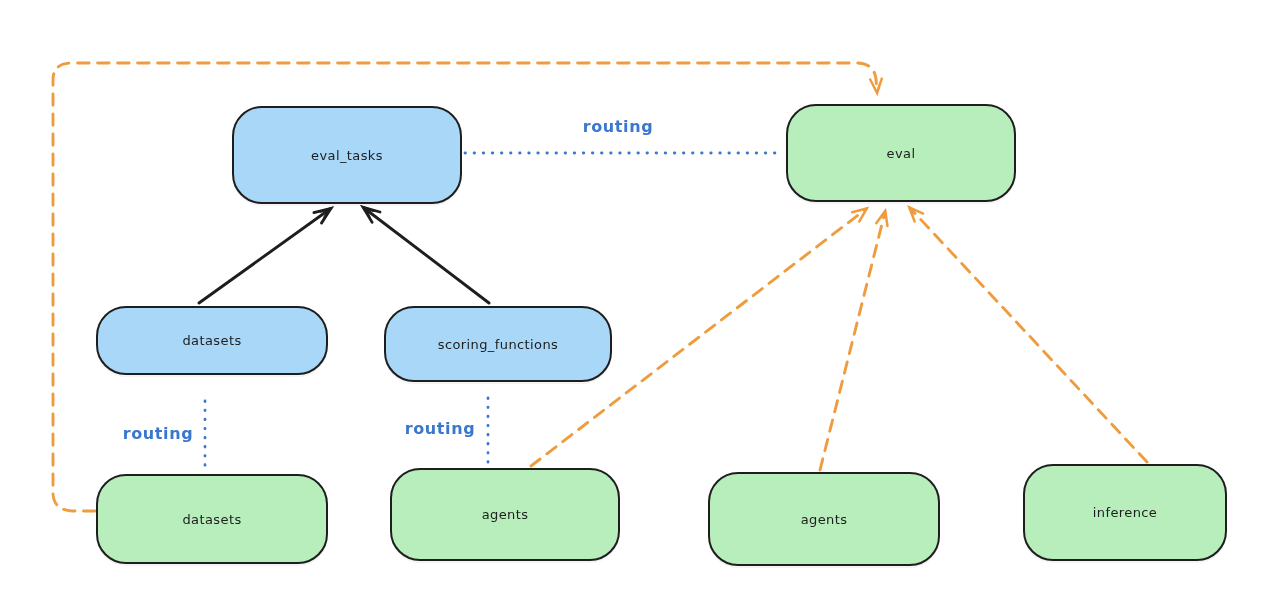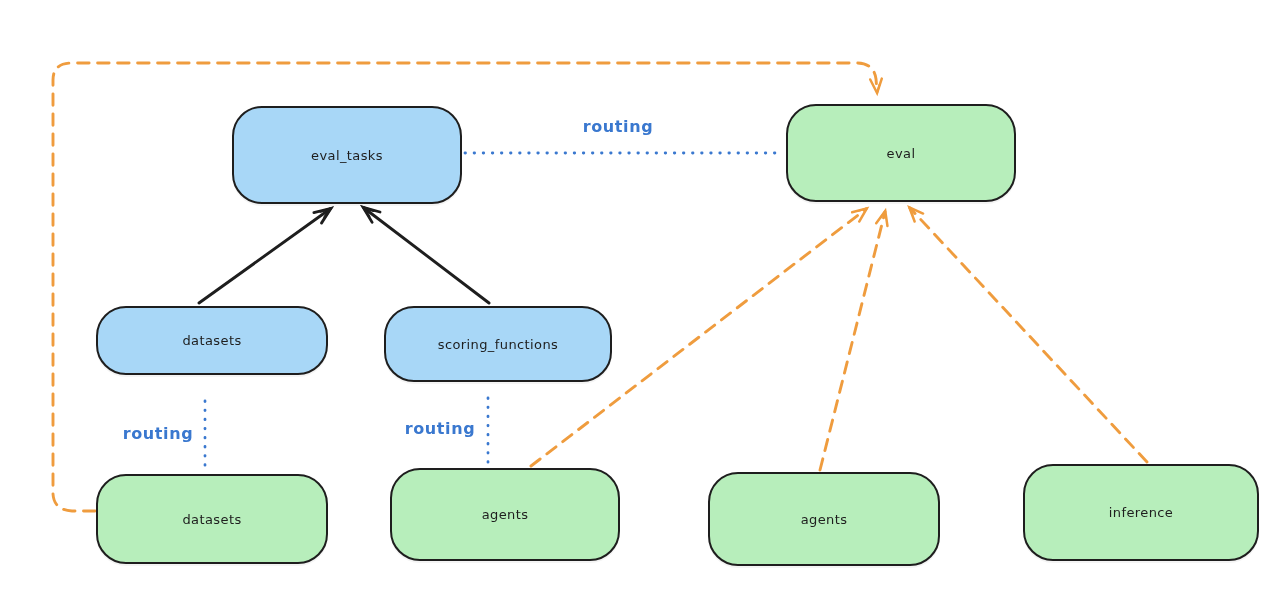--- a/index.html
+++ b/index.html
@@ -100,21 +100,21 @@
   </div>
 
   <div class="node green" style="left:390px; top:468px; width:230px; height:93px;">
     <span class="node-label">agents</span>
   </div>
 
   <div class="node green" style="left:708px; top:472px; width:232px; height:94px;">
     <span class="node-label">agents</span>
   </div>
 
-  <div class="node green" style="left:1023px; top:464px; width:236px; height:97px;">
+  <div class="node green" style="left:1023px; top:464px; width:204px; height:97px;">
     <span class="node-label">inference</span>
   </div>
 
   <div class="edge-label" style="left:618px; top:117px;">routing</div>
 
   <div class="edge-label" style="left:158px; top:424px;">routing</div>
 
   <div class="edge-label" style="left:440px; top:419px;">routing</div>
 
 </div>

